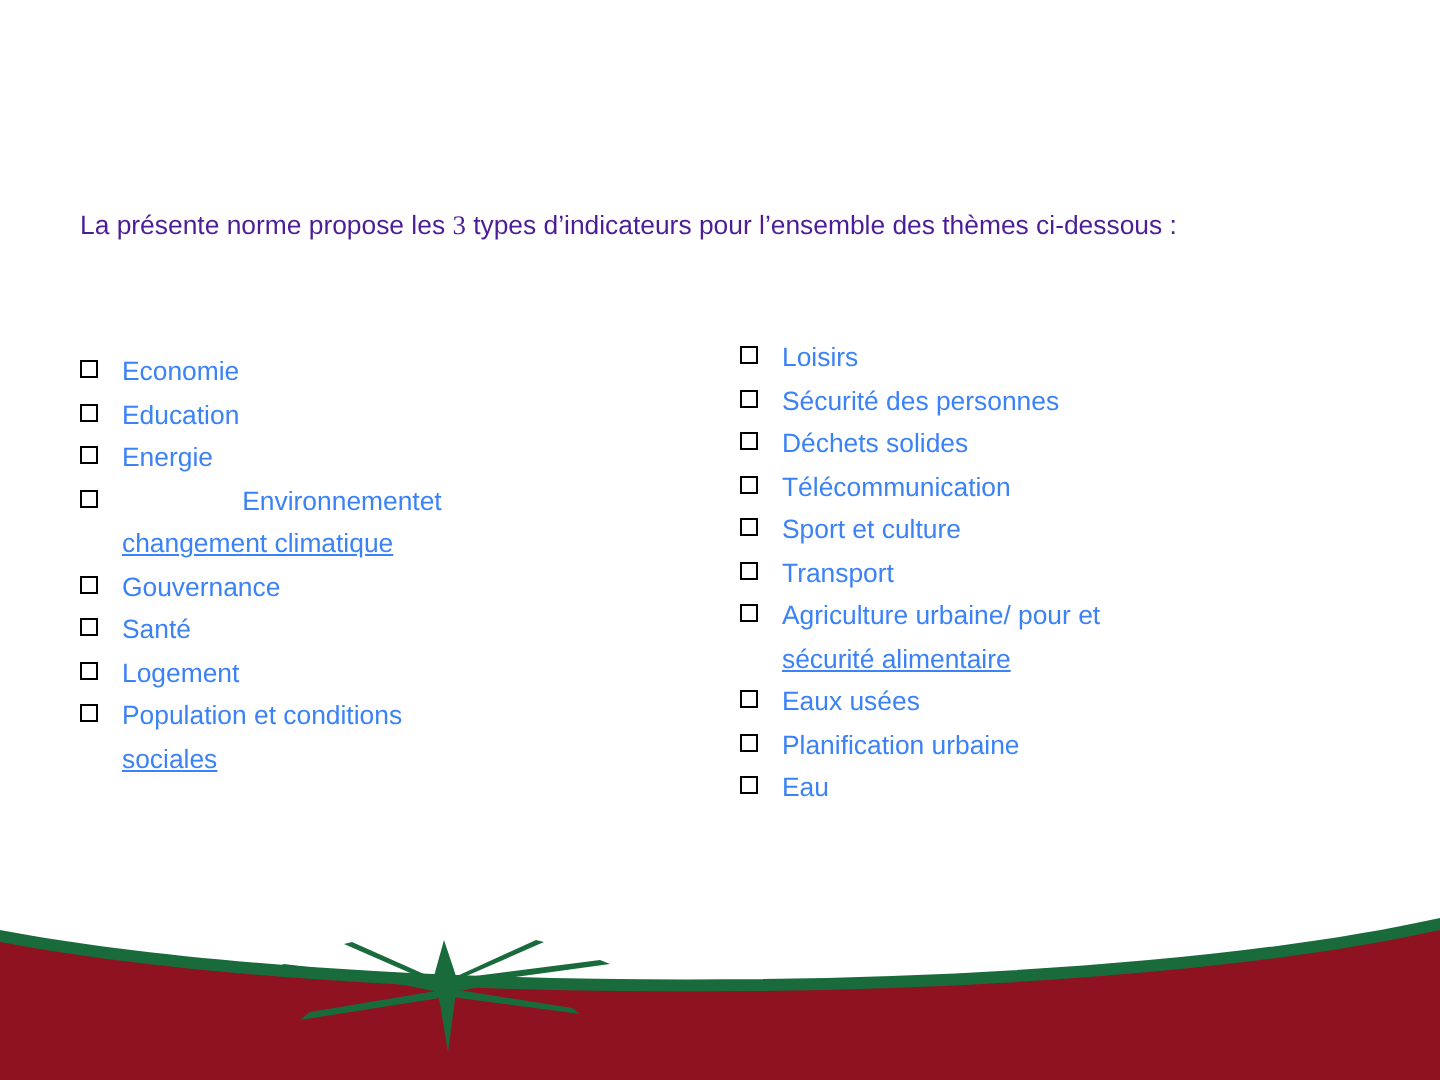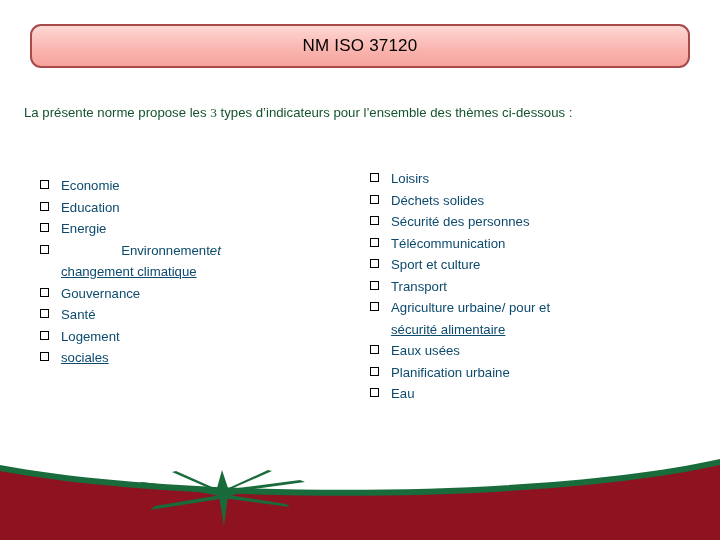--- a/index.html
+++ b/index.html
@@ -47,26 +47,26 @@
     font-family: "Liberation Sans", sans-serif;
     font-size: 17px;
     color: #000000;
     letter-spacing: 0.2px;
     white-space: nowrap;
   }
 
   
   #intro {
     position: absolute;
-    left: 24px;
+    left: 40px;
     top: 103px;
     width: 640px;
     font-size: 13.2px;
     line-height: 19px;
-    color: #14532d;
+    color: #4c1d95;
     text-align: justify;
     text-justify: inter-word;
   }
   #intro .digit {
     font-family: "Liberation Serif", serif;
     font-size: 13.4px;
   }
 
   
   .column {
@@ -104,54 +104,50 @@
     width: 9px;
     height: 9px;
     border: 1.6px solid #000;
     box-sizing: border-box;
     vertical-align: middle;
     position: relative;
     top: -1px;
   }
   .bullet-text {
     flex: 1 1 auto;
-    color: #0c4a6e;
+    color: #3b82f6;
   }
   .bullet-text .wrap2 {
     display: block;
     text-decoration: underline;
   }
   
   .spread {
     display: flex;
     justify-content: center;
     width: 232px;
   }
   .spread-right {
     padding-right: 12px;
-    font-style: italic;
   }
 
   
   #bottom-decor {
     position: absolute;
     left: 0;
     bottom: 0;
     width: 720px;
     height: 110px;
   }
 </style>
 </head>
 <body>
 
 <div id="slide">
 
-  <div id="title-banner">
-    <div id="title-text">NM ISO 37120</div>
-  </div>
 
   <div id="intro"><span>La présente norme propose les </span><span class="digit">3</span><span> types d’indicateurs pour l’ensemble des thèmes ci-dessous :</span></div>
 
   <div id="col-left" class="column">
 
     <div class="bullet-row">
       <span class="bullet-mark"><span class="sq"></span></span>
       <span class="bullet-text">Economie</span>
     </div>
 
@@ -188,41 +184,42 @@
     </div>
 
     <div class="bullet-row">
       <span class="bullet-mark"><span class="sq"></span></span>
       <span class="bullet-text">Logement</span>
     </div>
 
     <div class="bullet-row">
       <span class="bullet-mark"><span class="sq"></span></span>
       <span class="bullet-text">
+        <span>Population et conditions</span>
         <span class="wrap2">sociales</span>
       </span>
     </div>
 
   </div>
 
   <div id="col-right" class="column">
 
     <div class="bullet-row">
       <span class="bullet-mark"><span class="sq"></span></span>
       <span class="bullet-text">Loisirs</span>
     </div>
 
     <div class="bullet-row">
       <span class="bullet-mark"><span class="sq"></span></span>
+      <span class="bullet-text">Sécurité des personnes</span>
+    </div>
+
+    <div class="bullet-row">
+      <span class="bullet-mark"><span class="sq"></span></span>
       <span class="bullet-text">Déchets solides</span>
-    </div>
-
-    <div class="bullet-row">
-      <span class="bullet-mark"><span class="sq"></span></span>
-      <span class="bullet-text">Sécurité des personnes</span>
     </div>
 
     <div class="bullet-row">
       <span class="bullet-mark"><span class="sq"></span></span>
       <span class="bullet-text">Télécommunication</span>
     </div>
 
     <div class="bullet-row">
       <span class="bullet-mark"><span class="sq"></span></span>
       <span class="bullet-text">Sport et culture</span>

